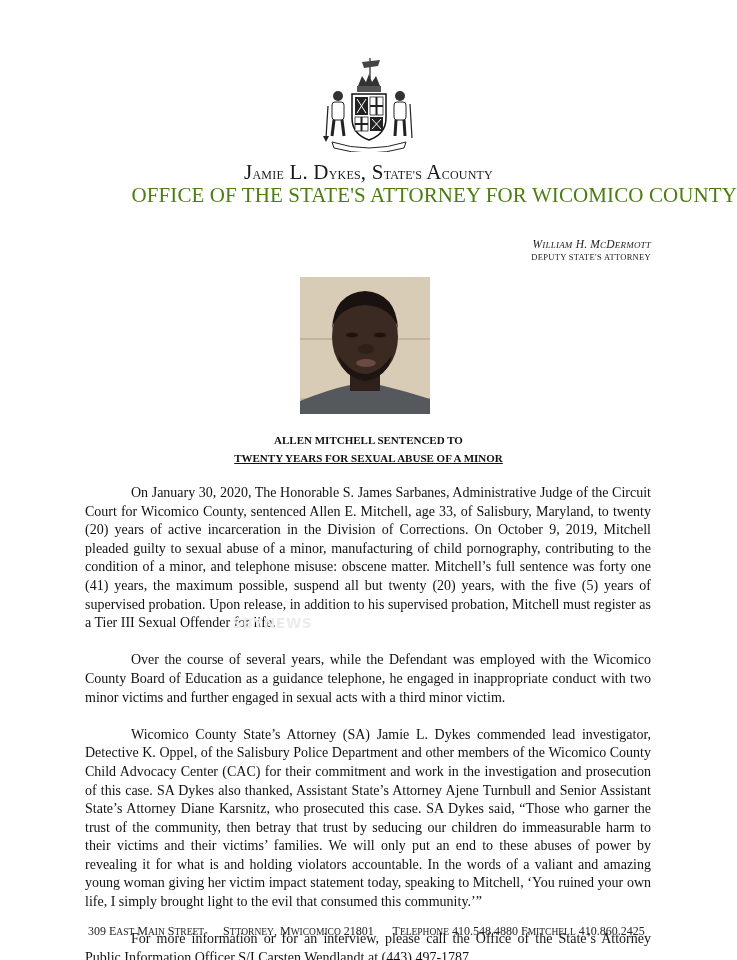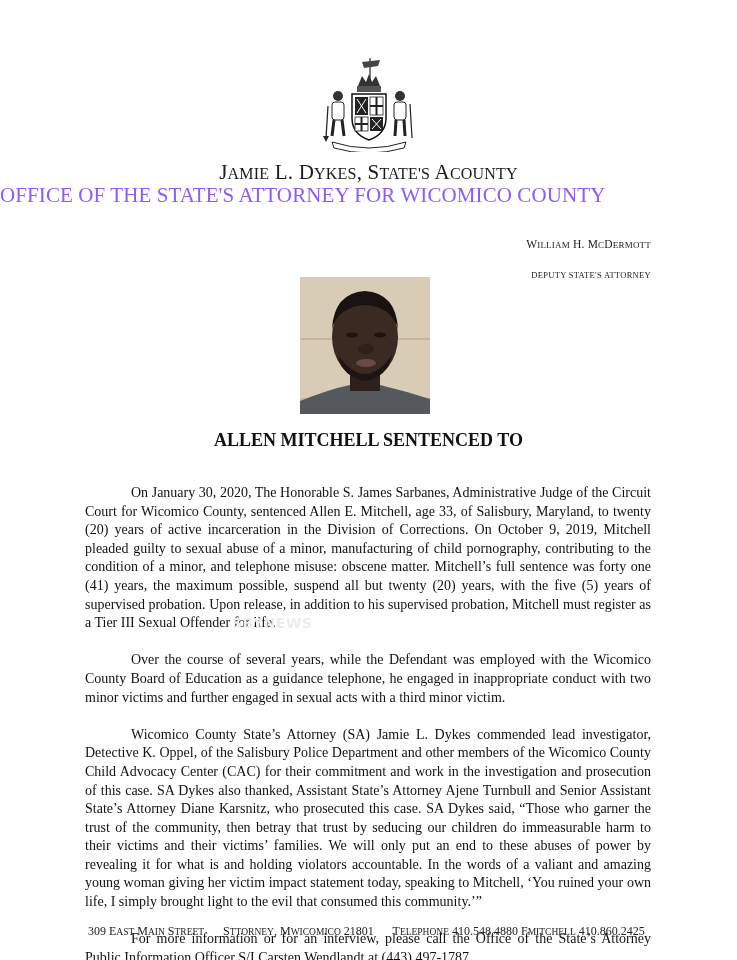--- a/index.html
+++ b/index.html
@@ -1,32 +1,32 @@
 <!DOCTYPE html>
 <html><head>
 <meta charset="utf-8">
 <style>
   html, body { margin:0; padding:0; background:#fff; }
   body { width:737px; height:960px; position:relative; overflow:hidden; color:#111;
          font-family:"Liberation Serif", "DejaVu Serif", serif; }
   .seal { position:absolute; left:322px; top:56px; width:94px; height:96px; }
   .hdr1 { position:absolute; left:0; width:737px; top:160px; text-align:center;
           font-size:21px; letter-spacing:0.2px; color:#1a1a1a; }
-  .hdr2 { position:absolute; left:0; width:737px; top:183px; text-align:left;
-          font-size:21px; letter-spacing:0.1px; color:#8b5cf6; }
+  .hdr2 { position:absolute; left:0; width:737px; top:183px; text-align:right;
+          font-size:21px; letter-spacing:0.1px; color:#4d7c0f; }
   .sc-big { font-size:21px; }
-  .sc-small { font-size:16px; }
+  .sc-small { font-size:12px; }
   .deputy { position:absolute; right:86px; top:238px; text-align:right; color:#222; }
-  .deputy .name { font-size:11.5px; letter-spacing:0.2px; }
+  .deputy .name { font-size:11.5px; letter-spacing:0.2px;font-style:italic; }
   .deputy .name .small { font-size:9px; }
-  .deputy .title { font-size:8.5px; letter-spacing:0.3px; margin-top:20px; }
+  .deputy .title { font-size:8.5px; letter-spacing:0.3px; margin-top:2px; }
   .photo { position:absolute; left:300px; top:277px; width:130px; height:137px; overflow:hidden;
            background:#d8cbb4; }
   .headline { position:absolute; left:0; width:737px; top:431px; text-align:center;
-              font-weight:bold; font-size:18px; line-height:18px; }
+              font-weight:bold; font-size:11px; line-height:18px; }
   .headline .l2 { text-decoration:underline; }
   .body { position:absolute; left:85px; width:566px; top:484px; font-size:14px;
           line-height:18.6px; text-align:justify; }
   .body p { margin:0 0 18.6px 0; text-indent:46px; }
   .watermark { position:absolute; left:232px; top:615px; font-family:"DejaVu Sans", sans-serif;
                font-weight:bold; font-size:14px; color:#ececec; letter-spacing:0.5px; }
   .footer { position:absolute; left:88px; top:924px; font-size:12px; color:#222; white-space:nowrap; }
   .footer span.seg { margin-right:16px; }
   .footer .sm { font-size:9.5px; }
 </style>
@@ -97,20 +97,21 @@
     <ellipse cx="80" cy="58" rx="6" ry="2.5" fill="#1c1310"></ellipse>
 
     <ellipse cx="66" cy="72" rx="8" ry="5" fill="#2d1f19"></ellipse>
 
     <ellipse cx="66" cy="86" rx="10" ry="4" fill="#6a4a42"></ellipse>
   </svg>
 </div>
 
 <div class="headline">
   <div>ALLEN MITCHELL SENTENCED TO</div>
+  <div class="l2">TWENTY YEARS FOR SEXUAL ABUSE OF A MINOR</div>
 </div>
 
 <div class="body">
   <p>On January 30, 2020, The Honorable S. James Sarbanes, Administrative Judge of the Circuit Court for Wicomico County, sentenced Allen E. Mitchell, age 33, of Salisbury, Maryland, to twenty (20) years of active incarceration in the Division of Corrections.  On October 9, 2019, Mitchell pleaded guilty to sexual abuse of a minor, manufacturing of child pornography, contributing to the condition of a minor, and telephone misuse: obscene matter.  Mitchell’s full sentence was forty one (41) years, the maximum possible, suspend all but twenty (20) years, with the five (5) years of supervised probation.  Upon release, in addition to his supervised probation, Mitchell must register as a Tier III Sexual Offender for life.</p>
   <p>Over the course of several years, while the Defendant was employed with the Wicomico County Board of Education as a guidance telephone, he engaged in inappropriate conduct with two minor victims and further engaged in sexual acts with a third minor victim.</p>
   <p>Wicomico County State’s Attorney (SA) Jamie L. Dykes commended lead investigator, Detective K. Oppel, of the Salisbury Police Department and other members of the Wicomico County Child Advocacy Center (CAC) for their commitment and work in the investigation and prosecution of this case. SA Dykes also thanked, Assistant State’s Attorney Ajene Turnbull and Senior Assistant State’s Attorney Diane Karsnitz, who prosecuted this case.  SA Dykes said, “Those who garner the trust of the community, then betray that trust by seducing our children do immeasurable harm to their victims and their victims’ families.  We will only put an end to these abuses of power by revealing it for what is and holding violators accountable.  In the words of a valiant and amazing young woman giving her victim impact statement today, speaking to Mitchell, ‘You ruined your own life, I simply brought light to the evil that consumed this community.’”</p>
   <p>For more information or for an interview, please call the Office of the State’s Attorney Public Information Officer S/I Carsten Wendlandt at (443) 497-1787.</p>
 </div>
 
 <div class="watermark">SBYNEWS</div>

